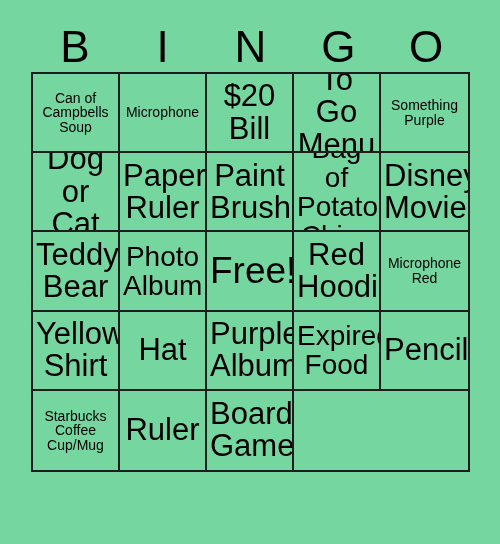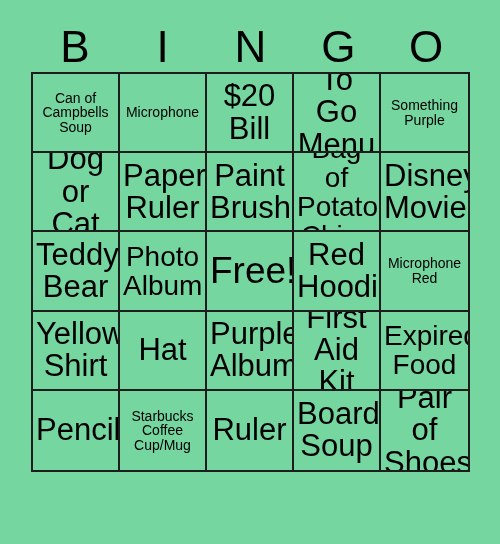--- a/index.html
+++ b/index.html
@@ -138,35 +138,29 @@
       <div class="cell">
         <span class="cell-text sz-lg">Yellow Shirt</span>
       </div>
       <div class="cell">
         <span class="cell-text sz-lg">Hat</span>
       </div>
       <div class="cell">
         <span class="cell-text sz-lg">Purple Album</span>
       </div>
       <div class="cell">
-        <span class="cell-text sz-lg">First Aid Kit</span>
-      </div>
-      <div class="cell">
         <span class="cell-text sz-md">Expired Food</span>
       </div>
       <div class="cell">
         <span class="cell-text sz-lg">Pencil</span>
       </div>
       <div class="cell">
         <span class="cell-text sz-sm">Starbucks Coffee Cup/Mug</span>
       </div>
       <div class="cell">
         <span class="cell-text sz-lg">Ruler</span>
       </div>
       <div class="cell">
-        <span class="cell-text sz-lg">Board Soup</span>
-      </div>
-      <div class="cell">
-        <span class="cell-text sz-lg">Pair of Shoes</span>
+        <span class="cell-text sz-lg">Board Game</span>
       </div>
     </div>
 
 </div>
 
 </body></html>

